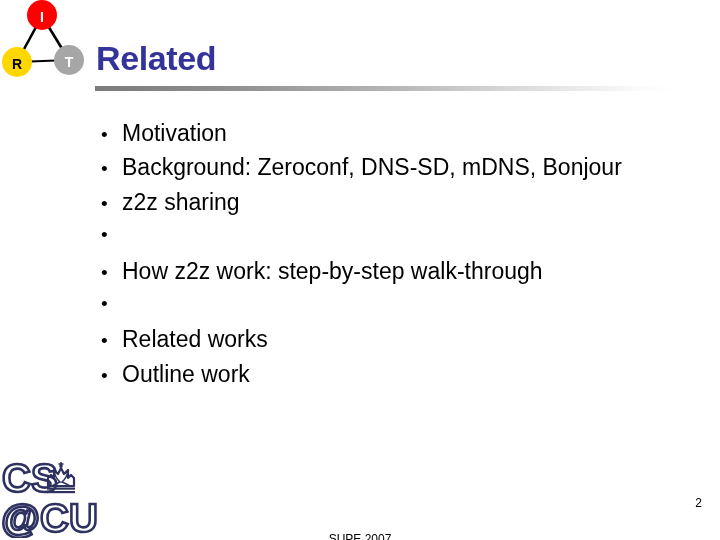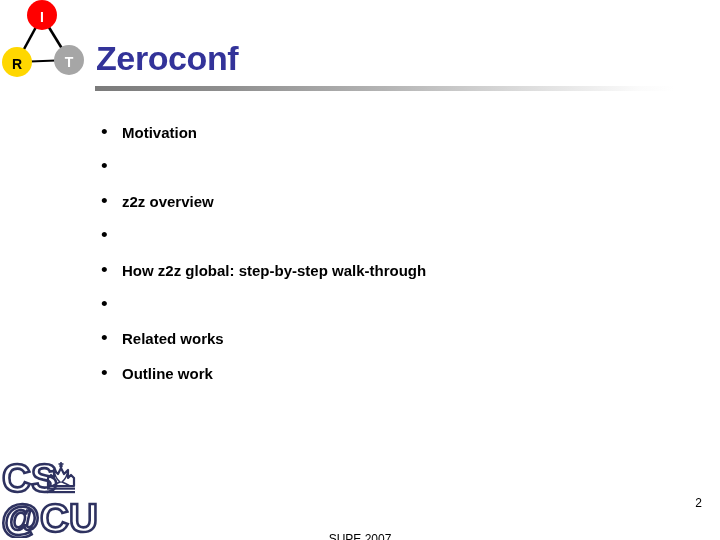--- a/index.html
+++ b/index.html
@@ -68,25 +68,24 @@
     width: 26px;
     flex: 0 0 26px;
     font-size: 19px;
     line-height: 1;
     color: #000000;
     text-align: left;
     padding-left: 5px;
     box-sizing: border-box;
   }
   .bullet-text {
-    font-size: 15px;
+    font-size: 23px;
     line-height: 1;
     color: #000000;
     white-space: nowrap;
-    font-weight: bold;
   }
 
   
   #cscu-logo {
     position: absolute;
     left: 2px;
     top: 458px;
     width: 96px;
     height: 80px;
     text-align: center;
@@ -132,42 +131,43 @@
         <circle cx="17" cy="62" r="15" fill="#ffd700"></circle>
         <text x="17" y="68.5" font-family="'Liberation Sans', sans-serif" font-size="14" font-weight="bold" fill="#000000" text-anchor="middle">R</text>
       </g>
       <g>
         <circle cx="69" cy="60" r="15" fill="#a6a6a6"></circle>
         <text x="69" y="66.5" font-family="'Liberation Sans', sans-serif" font-size="14" font-weight="bold" fill="#ffffff" text-anchor="middle">T</text>
       </g>
     </svg>
   </div>
 
-  <div id="title">Zeroconf</div>
+  <div id="title">Related</div>
 
   <div id="title-rule"></div>
 
   <div id="bullets">
     <div class="bullet-row">
       <span class="bullet-mark">•</span>
       <span class="bullet-text">Motivation</span>
     </div>
     <div class="bullet-row">
       <span class="bullet-mark">•</span>
-    </div>
-    <div class="bullet-row">
-      <span class="bullet-mark">•</span>
-      <span class="bullet-text">z2z overview</span>
-    </div>
-    <div class="bullet-row">
-      <span class="bullet-mark">•</span>
-    </div>
-    <div class="bullet-row">
-      <span class="bullet-mark">•</span>
-      <span class="bullet-text">How z2z global: step-by-step walk-through</span>
+      <span class="bullet-text">Background: Zeroconf, DNS-SD, mDNS, Bonjour</span>
+    </div>
+    <div class="bullet-row">
+      <span class="bullet-mark">•</span>
+      <span class="bullet-text">z2z sharing</span>
+    </div>
+    <div class="bullet-row">
+      <span class="bullet-mark">•</span>
+    </div>
+    <div class="bullet-row">
+      <span class="bullet-mark">•</span>
+      <span class="bullet-text">How z2z work: step-by-step walk-through</span>
     </div>
     <div class="bullet-row">
       <span class="bullet-mark">•</span>
     </div>
     <div class="bullet-row">
       <span class="bullet-mark">•</span>
       <span class="bullet-text">Related works</span>
     </div>
     <div class="bullet-row">
       <span class="bullet-mark">•</span>

